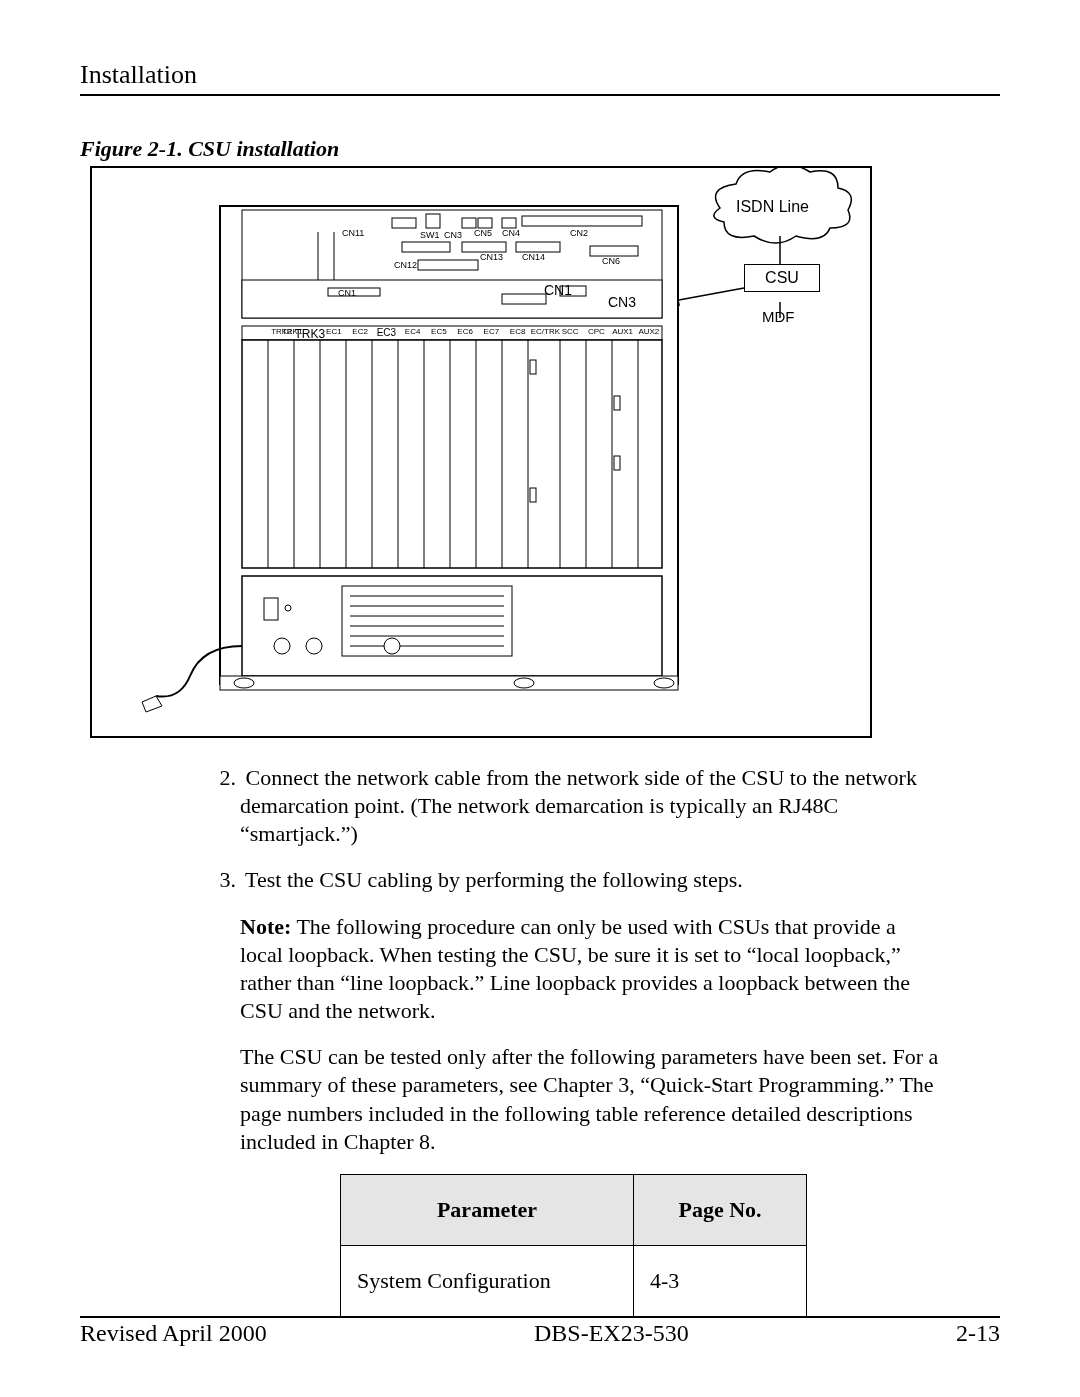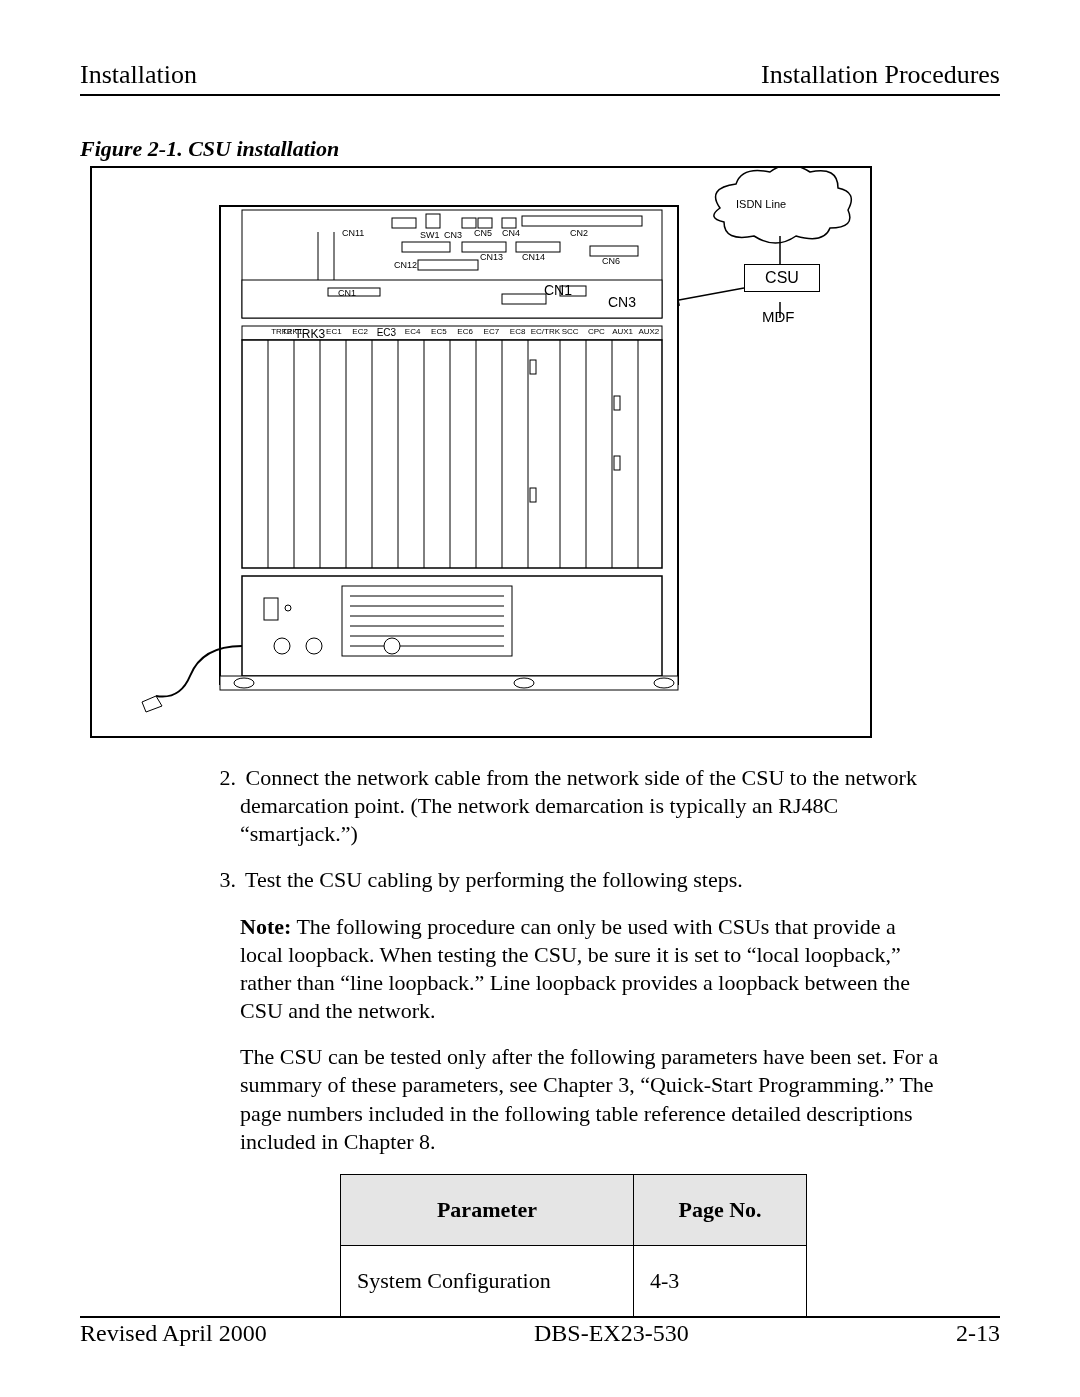--- a/index.html
+++ b/index.html
@@ -79,21 +79,20 @@
   .box { position:absolute; border:1px solid #000; background:#fff; }
   svg.dline { position:absolute; left:0; top:0; overflow:visible; }
 </style>
 </head>
 <body>
 
 <div class="page">
 
   <div class="hdr-line">
     <span>Installation</span>
-    <span>Installation Procedures</span>
   </div>
 
   <div class="figcap">Figure 2-1. CSU installation</div>
 
   <div class="figbox">
 
     <svg class="dline" width="778" height="568">
 
       <path d="M628 40 q-14 -20 16 -24 q6 -18 34 -12 q18 -14 40 0 q28 -6 28 16 q20 4 10 22 q8 18 -18 18 q-6 16 -34 8 q-20 14 -42 0 q-30 6 -30 -14 q-18 -4 -4 -14 z" fill="#fff" stroke="#000" stroke-width="1.5"></path>
 
@@ -178,21 +177,21 @@
       <ellipse cx="432" cy="515" rx="10" ry="5" fill="#fff" stroke="#000"></ellipse>
       <ellipse cx="572" cy="515" rx="10" ry="5" fill="#fff" stroke="#000"></ellipse>
 
       <path d="M150 478 q-40 0 -52 30 q-10 24 -34 20" fill="none" stroke="#000" stroke-width="2"></path>
       <path d="M64 528 l-14 6 l4 10 l16 -6 z" fill="#fff" stroke="#000"></path>
 
       <rect x="172" y="430" width="14" height="22" fill="#fff" stroke="#000"></rect>
       <circle cx="196" cy="440" r="3" fill="#fff" stroke="#000"></circle>
     </svg>
 
-    <div class="lbl" style="left:644px; top:30px; font-size:11px;">ISDN  Line</div>
+    <div class="lbl" style="left:644px; top:30px; font-size:16px;">ISDN  Line</div>
     <div class="box" style="left:652px; top:96px; width:74px; height:26px; text-align:center; line-height:26px; font-size:16px;">CSU</div>
     <div class="lbl" style="left:670px; top:140px; font-size:15px;">MDF</div>
 
     <div class="lbls" style="left:250px; top:60px;">CN11</div>
     <div class="lbls" style="left:328px; top:62px;">SW1</div>
     <div class="lbls" style="left:352px; top:62px;">CN3</div>
     <div class="lbls" style="left:382px; top:60px;">CN5</div>
     <div class="lbls" style="left:410px; top:60px;">CN4</div>
     <div class="lbls" style="left:478px; top:60px;">CN2</div>
     <div class="lbls" style="left:302px; top:92px;">CN12</div>

